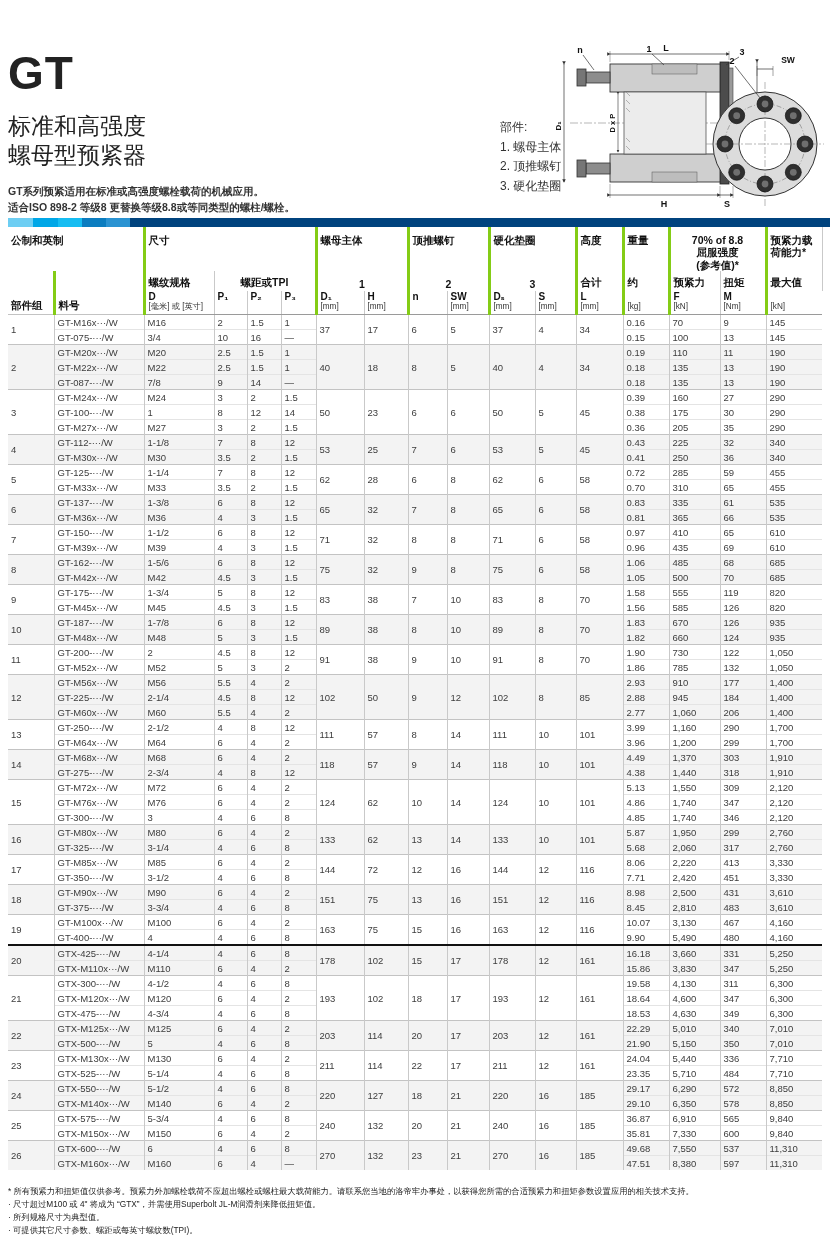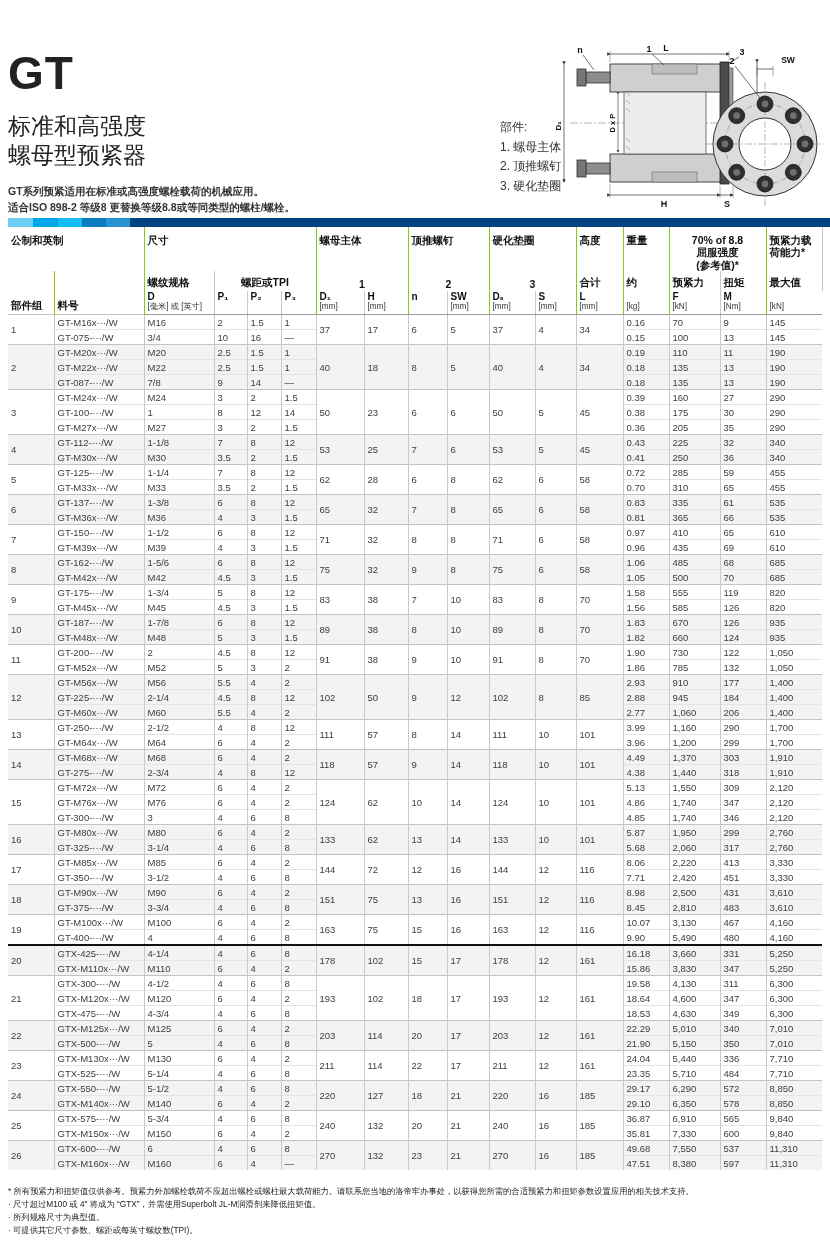--- a/index.html
+++ b/index.html
@@ -29,21 +29,21 @@
   
   table.spec{position:absolute;left:8px;top:227px;width:814px;border-collapse:collapse;table-layout:fixed;}
   table.spec th,table.spec td{padding:0 3px;overflow:hidden;white-space:nowrap;}
   thead th{text-align:left;vertical-align:top;font-weight:700;color:#111;border-right:1px solid #c9c9c9;}
   thead tr.r1 th{font-size:10.5px;height:36px;padding-top:7px;}
   thead tr.r1 th .ln{line-height:1.18;}
   thead tr.r2 th{font-size:10.5px;height:19px;vertical-align:bottom;padding-bottom:1px;}
   thead tr.r3 th{height:23px;vertical-align:top;border-bottom:1px solid #9a9a9a;}
   thead th .var{font-size:10px;line-height:1.1;}
   thead th .unit{font-size:8.2px;font-weight:400;color:#333;line-height:1.15;}
-  thead th.gb{border-right:1px solid #84cc16;}
+  thead th.gb{border-right:3px solid #84cc16;}
   thead th.ctr{text-align:center;}
   thead th.bottom{vertical-align:bottom;padding-bottom:15px;font-size:10.5px;}
   thead th.noborder{border-right:none;}
 
   tbody td{font-size:9.5px;color:#3c3c3c;height:14px;line-height:13px;border-right:1px solid #c9c9c9;vertical-align:middle;}
   tbody td:last-child{border-right:none;}
   tbody td.merged{vertical-align:middle;}
   tbody tr.group-first td{border-top:1px solid #c3c3c3;}
   tbody tr.inner td{border-top:1px solid #e4e4e4;}
   tbody tr.gtx-first td{border-top:2px solid #111;}

